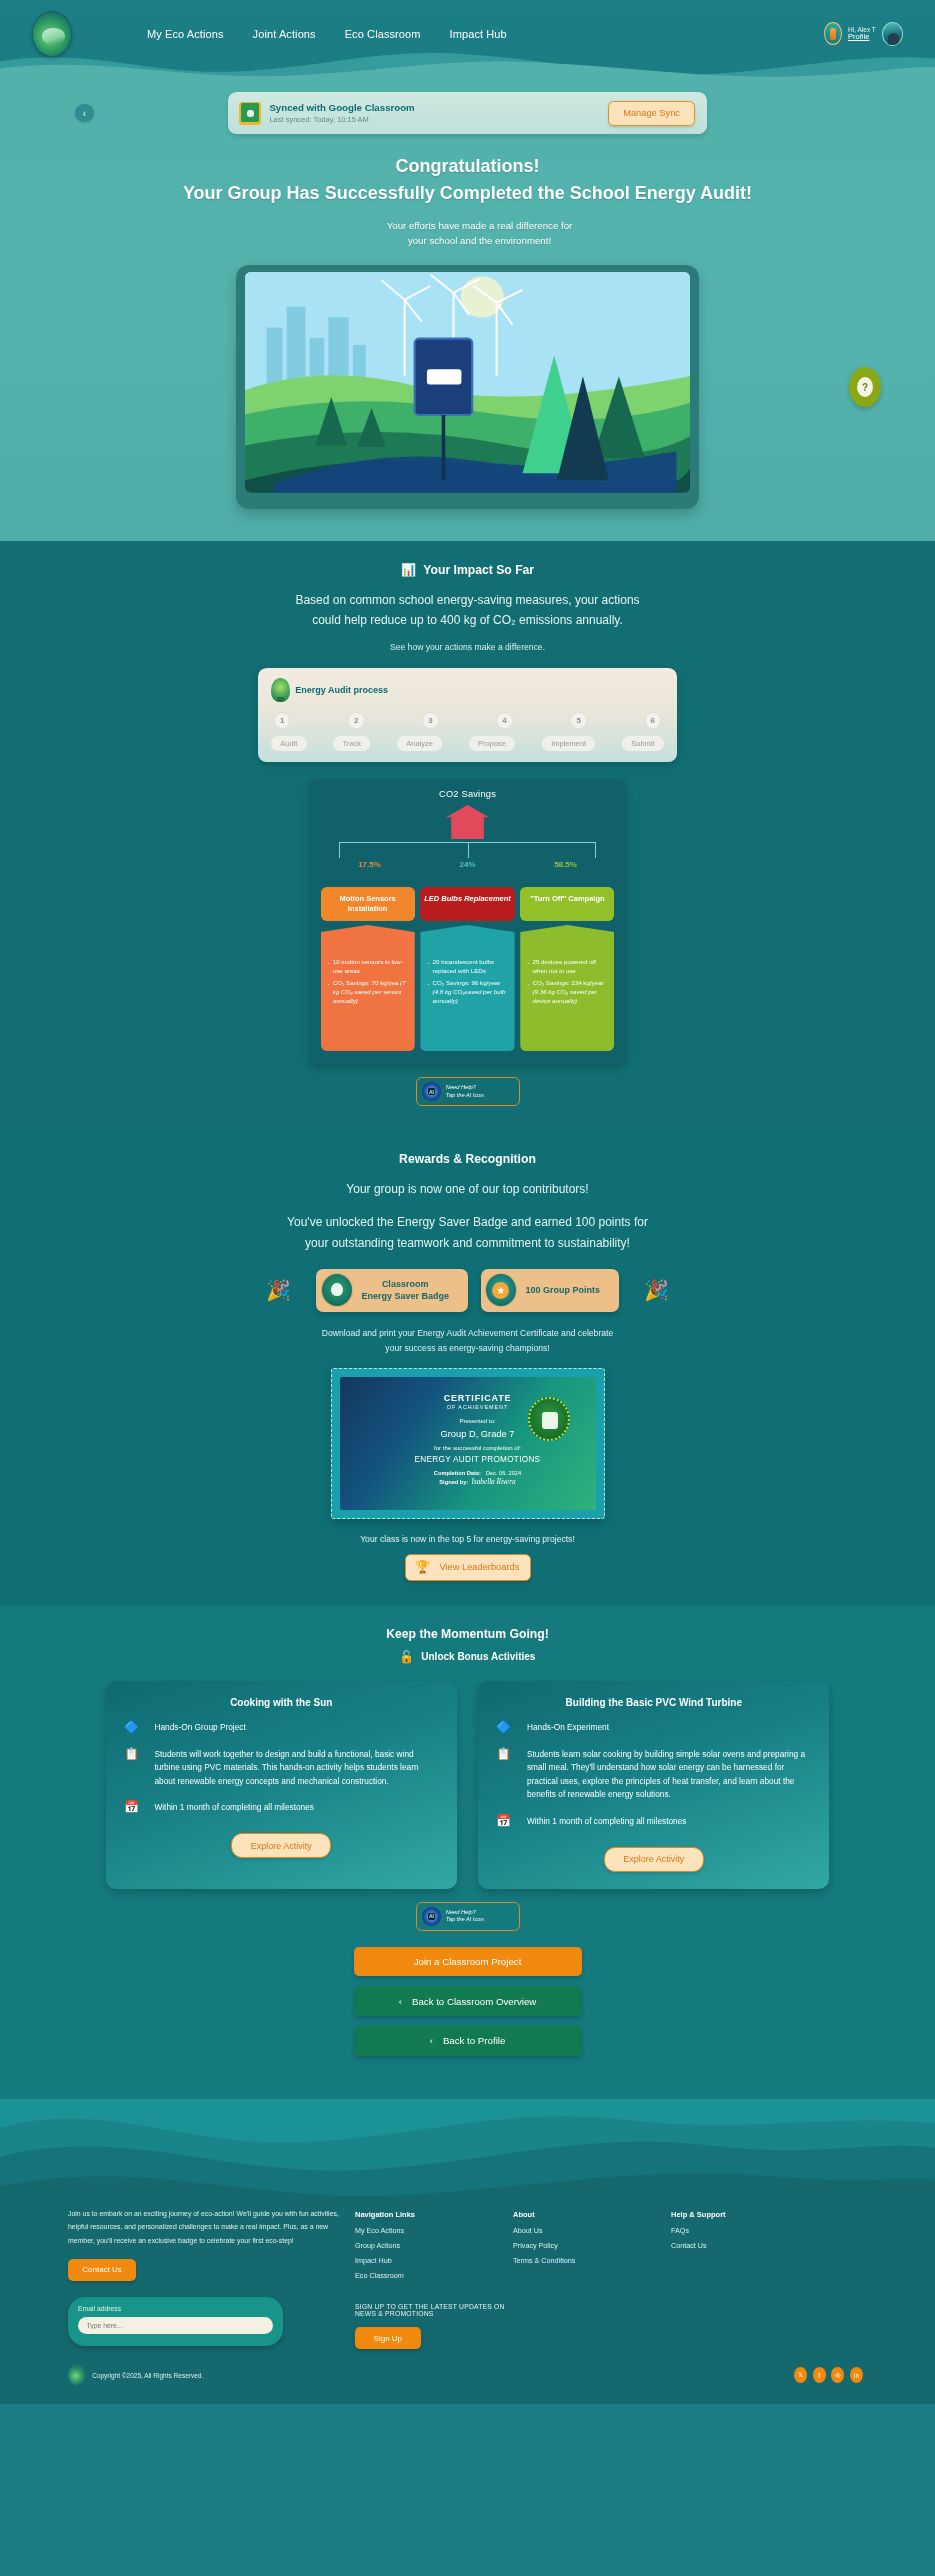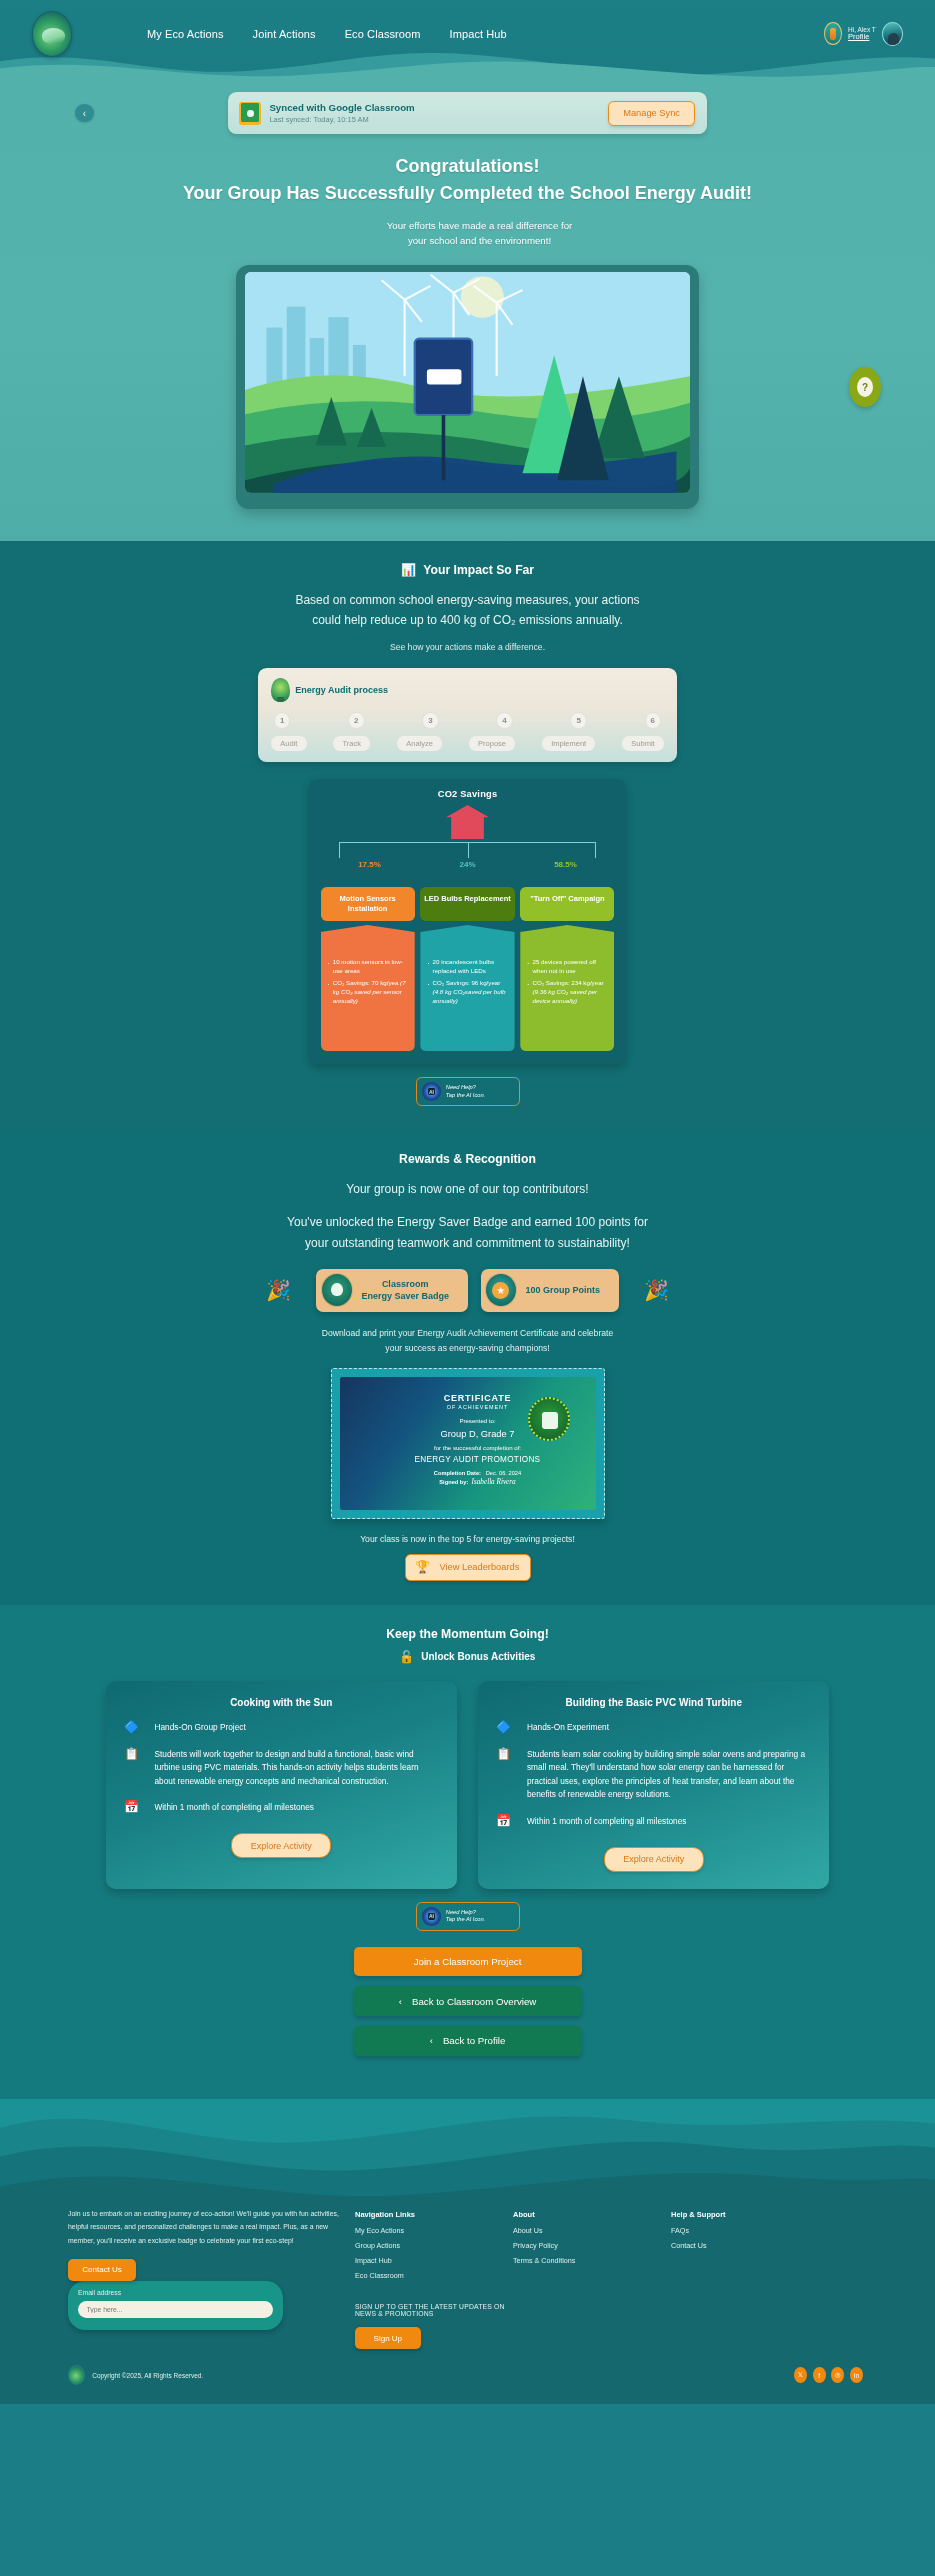--- a/index.html
+++ b/index.html
@@ -176,39 +176,39 @@
     background: #f1efe9; color: #9a9c96; font-size: 7.5px;
     border-radius: 7.2px; padding: 2.9px 9.3px; white-space: nowrap;
   }
 
   
   .co2-card {
     width: 317px; margin: 17px auto 0; background: #10616a;
     border-radius: 8.6px; padding: 10px 11.5px 13px;
     box-shadow: 0 3.6px 8.6px rgba(0,0,0,.2);
   }
-  .co2-title { text-align: center; font-size: 9.3px; font-weight: bold; letter-spacing: 0.2px; }
+  .co2-title { text-align: center; font-size: 9.3px; font-weight: normal; letter-spacing: 0.2px; }
   .house-wrap { display: flex; justify-content: center; margin-top: 5.7px; position: relative; height: 37px; }
   .house {
     width: 43px; height: 34px; background: #e04a5b; position: relative;
     clip-path: polygon(50% 0%, 100% 36%, 88% 36%, 88% 100%, 12% 100%, 12% 36%, 0% 36%);
   }
   .connector { position: relative; height: 17px; margin: 0 18.6px; }
   .connector .hbar { position: absolute; left: 0; right: 0; top: 0; height: 1.4px; background: #7fd3d8; }
   .connector .vbar { position: absolute; top: 0; width: 1.4px; height: 16px; background: #7fd3d8; }
   .connector .v1 { left: 0; } .connector .v2 { left: 50%; } .connector .v3 { right: 0; }
   .pct-row { display: flex; margin-top: 1.4px; }
   .pct { flex: 1; text-align: center; font-size: 8px; font-weight: bold; }
   .pct.a { color: #f2892f; } .pct.b { color: #57c3c3; } .pct.c { color: #9bc331; }
   .chip-row { display: flex; gap: 5.7px; margin-top: 18px; }
   .chip {
     flex: 1; border-radius: 5.7px; text-align: center; font-size: 7.5px;
     font-weight: bold; padding: 6.5px 2.9px; line-height: 1.35; color: #fff;
   }
-  .chip.a { background: #f2862a; } .chip.b { background: #4d7c0f; } .chip.c { background: #93c028; }
+  .chip.a { background: #f2862a; } .chip.b { background: #b91c1c; font-style: italic; } .chip.c { background: #93c028; }
   .panel-row { display: flex; gap: 5.7px; margin-top: 4.3px; }
   .panel {
     flex: 1; border-radius: 0 0 5.7px 5.7px; padding: 33px 6.5px 8.6px;
     clip-path: polygon(0 7.2px, 50% 0, 100% 7.2px, 100% 100%, 0 100%);
     min-height: 126px;
   }
   .panel.a { background: #ef7442; } .panel.b { background: #20a3a6; } .panel.c { background: #8dbd2c; }
   .panel ul { list-style: none; }
   .panel li { font-size: 6.2px; line-height: 1.45; margin-bottom: 3.6px; position: relative; padding-left: 5.7px; }
   .panel li::before { content: "\00b7"; position: absolute; left: 0; top: -1.4px; font-size: 8.6px; }
@@ -330,21 +330,21 @@
   .footer-waves { position: absolute; top: 0; left: 0; width: 935px; height: 122px; }
   .footer-body { display: flex; padding: 0 72px 0 68px; position: relative; z-index: 2; }
   .fcol-left { width: 287px; }
   .fblurb { font-size: 6.9px; line-height: 1.95; color: #e3f1ef; }
   .contact-btn {
     margin-top: 11.5px; background: #f2890f; border: none; border-radius: 5px;
     color: #fff; font-size: 8px; padding: 6.5px 14.3px; cursor: pointer; font-family: inherit;
     box-shadow: 0 1.4px 3.6px rgba(0,0,0,.2);
   }
   .email-card {
-    width: 215px; background: #189488; border-radius: 17px;
+    margin-top: 16px; width: 215px; background: #189488; border-radius: 17px;
     padding: 8.6px 10px 11.5px; box-shadow: 0 2.2px 5.7px rgba(0,0,0,.18);
   }
   .email-card label { font-size: 6.8px; color: #dff2ee; display: block; }
   .email-card input {
     margin-top: 5px; width: 100%; border: none; border-radius: 10px;
     background: #f4f1e4; padding: 5px 8.6px; font-size: 6.8px; color: #5c6b66;
     font-family: inherit; outline: none;
   }
   .fnav-wrap { display: flex; gap: 0; flex: 1; padding-top: 2.9px; }
   .fgroup { width: 158px; }

